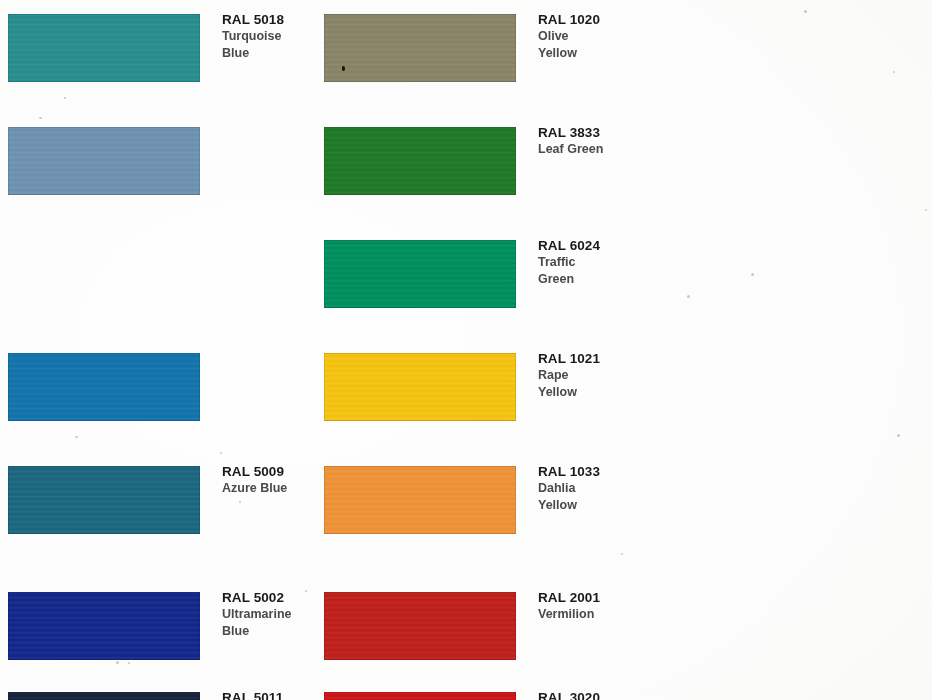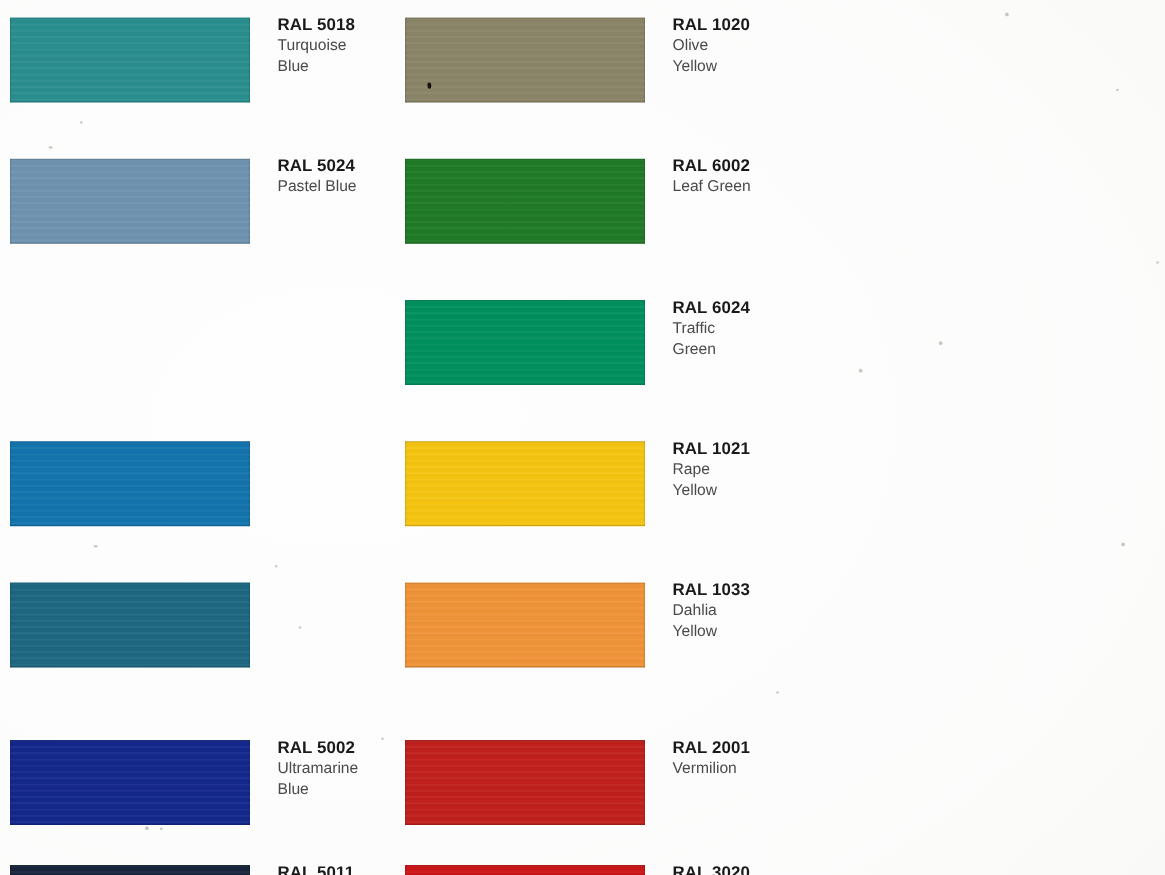--- a/index.html
+++ b/index.html
@@ -97,21 +97,21 @@
   .code {
     font-size: 13.5px;
     font-weight: bold;
     color: #1a1a1a;
     line-height: 16px;
     letter-spacing: 0.1px;
     white-space: nowrap;
   }
   .name {
     font-size: 12.5px;
-    font-weight: normal;
+    font-weight: bold;
     color: #4a4a4a;
     line-height: 16.5px;
     white-space: pre-line;
   }
 
   
   .speck {
     position: absolute;
     background: #b9b5ad;
     border-radius: 50%;
@@ -146,29 +146,25 @@
           <div class="label">
             <div class="code">RAL 1020</div>
             <div class="name">Olive
 Yellow</div>
           </div>
         </div>
       </div>
       <div class="color-row" style="top: 113px;">
         <div class="color-entry col-left">
           <div class="swatch" style="background-color: rgb(110, 147, 176);"></div>
-          <div class="label">
-            <div class="code">RAL 5024</div>
-            <div class="name">Pastel Blue</div>
-          </div>
         </div>
         <div class="color-entry col-right">
           <div class="swatch" style="background-color: rgb(31, 122, 38);"></div>
           <div class="label">
-            <div class="code">RAL 6002</div>
+            <div class="code">RAL 3833</div>
             <div class="name">Leaf Green</div>
           </div>
         </div>
       </div>
       <div class="color-row" style="top: 226px;">
         <div class="color-entry col-right">
           <div class="swatch" style="background-color: rgb(0, 144, 94);"></div>
           <div class="label">
             <div class="code">RAL 6024</div>
             <div class="name">Traffic
@@ -185,20 +181,24 @@
           <div class="label">
             <div class="code">RAL 1021</div>
             <div class="name">Rape
 Yellow</div>
           </div>
         </div>
       </div>
       <div class="color-row" style="top: 452px;">
         <div class="color-entry col-left">
           <div class="swatch" style="background-color: rgb(29, 103, 129);"></div>
+          <div class="label">
+            <div class="code">RAL 5009</div>
+            <div class="name">Azure Blue</div>
+          </div>
         </div>
         <div class="color-entry col-right">
           <div class="swatch" style="background-color: rgb(239, 147, 56);"></div>
           <div class="label">
             <div class="code">RAL 1033</div>
             <div class="name">Dahlia
 Yellow</div>
           </div>
         </div>
       </div>

